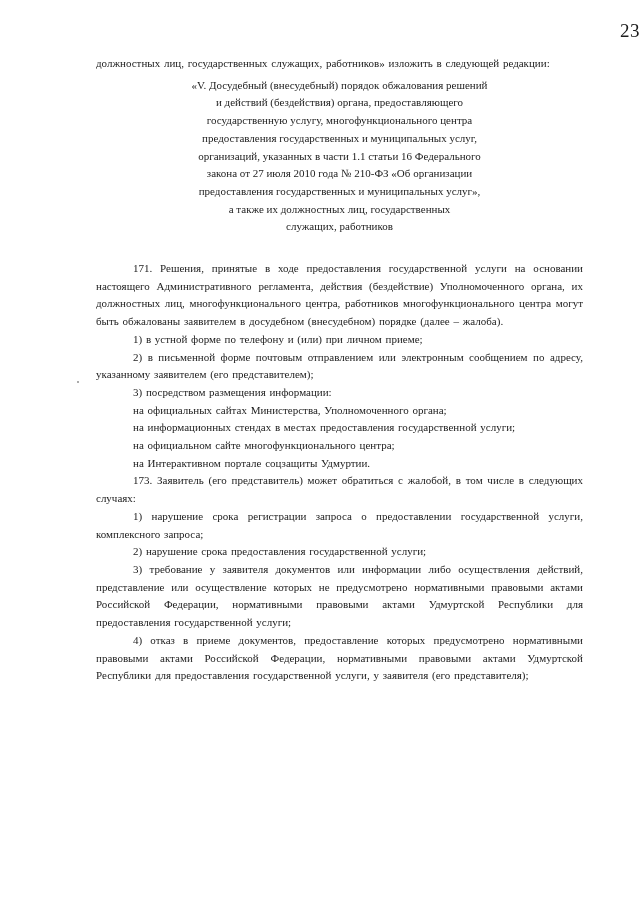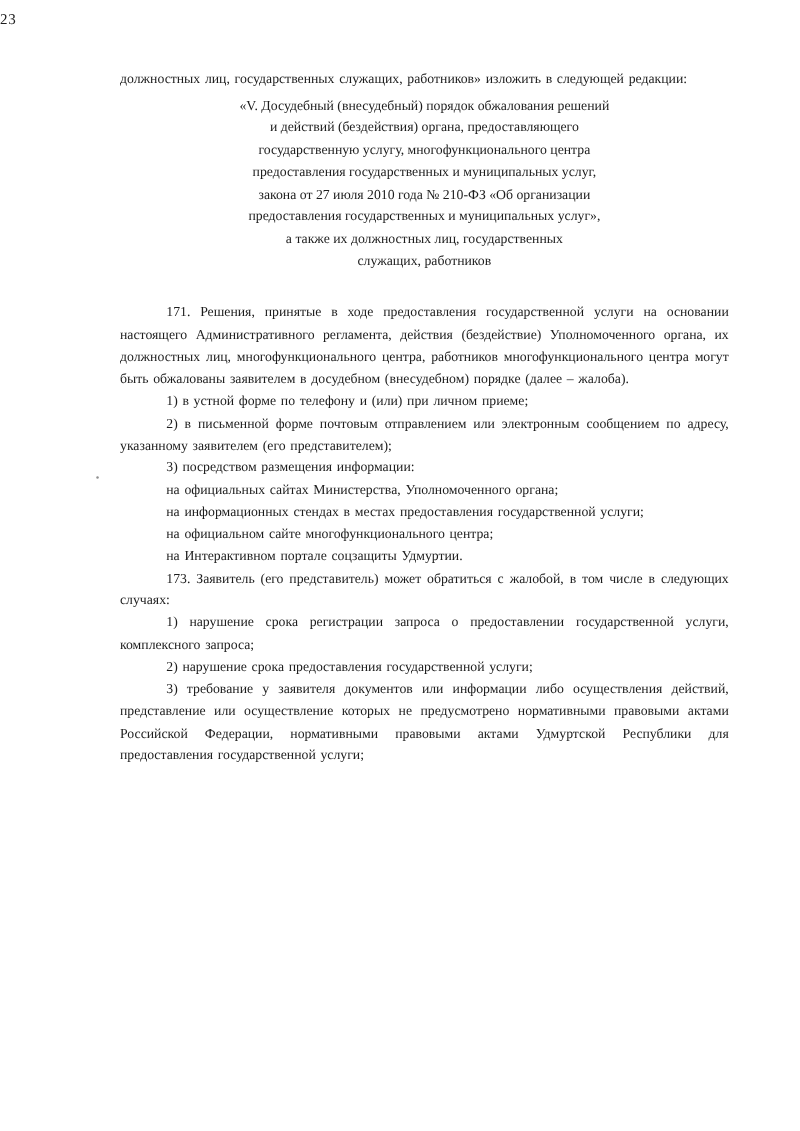--- a/index.html
+++ b/index.html
@@ -15,25 +15,25 @@
     color: #1c1c1c;
   }
   .page {
     position: relative;
     width: 640px;
     height: 905px;
     background: #ffffff;
   }
   .page-number {
     position: absolute;
-    top: 8px;
+    top: 20px;
     left: 0;
     width: 100%;
-    text-align: left;
-    font-size: 12px;
+    text-align: right;
+    font-size: 19px;
     letter-spacing: 0.5px;
   }
   .text-column {
     position: absolute;
     top: 55px;
     left: 96px;
     width: 487px;
     font-size: 11px;
     line-height: 17.7px;
   }
@@ -74,34 +74,36 @@
 
   <div class="text-column">
 
     <p class="para no-indent">должностных лиц, государственных служащих, работников» изложить в следующей редакции:</p>
 
     <div class="section-heading">
       <div class="heading-line">«V. Досудебный (внесудебный) порядок обжалования решений</div>
       <div class="heading-line">и действий (бездействия) органа, предоставляющего</div>
       <div class="heading-line">государственную услугу, многофункционального центра</div>
       <div class="heading-line">предоставления государственных и муниципальных услуг,</div>
+      <div class="heading-line">организаций, указанных в части 1.1 статьи 16 Федерального</div>
       <div class="heading-line">закона от 27 июля 2010 года № 210-ФЗ «Об организации</div>
       <div class="heading-line">предоставления государственных и муниципальных услуг»,</div>
       <div class="heading-line">а также их должностных лиц, государственных</div>
       <div class="heading-line">служащих, работников</div>
     </div>
 
     <p class="para">171. Решения, принятые в ходе предоставления государственной услуги на основании настоящего Административного регламента, действия (бездействие) Уполномоченного органа, их должностных лиц, многофункционального центра, работников многофункционального центра могут быть обжалованы заявителем в досудебном (внесудебном) порядке (далее – жалоба).</p>
     <p class="para">1) в устной форме по телефону и (или) при личном приеме;</p>
     <p class="para">2) в письменной форме почтовым отправлением или электронным сообщением по адресу, указанному заявителем (его представителем);</p>
     <p class="para">3) посредством размещения информации:</p>
     <p class="para">на официальных сайтах Министерства, Уполномоченного органа;</p>
     <p class="para">на информационных стендах в местах предоставления государственной услуги;</p>
     <p class="para">на официальном сайте многофункционального центра;</p>
     <p class="para">на Интерактивном портале соцзащиты Удмуртии.</p>
     <p class="para">173. Заявитель (его представитель) может обратиться с жалобой, в том числе в следующих случаях:</p>
     <p class="para">1) нарушение срока регистрации запроса о предоставлении государственной услуги, комплексного запроса;</p>
     <p class="para">2) нарушение срока предоставления государственной услуги;</p>
     <p class="para">3) требование у заявителя документов или информации либо осуществления действий, представление или осуществление которых не предусмотрено нормативными правовыми актами Российской Федерации, нормативными правовыми актами Удмуртской Республики для предоставления государственной услуги;</p>
+    <p class="para">4) отказ в приеме документов, предоставление которых предусмотрено нормативными правовыми актами Российской Федерации, нормативными правовыми актами Удмуртской Республики для предоставления государственной услуги, у заявителя (его представителя);</p>
 
   </div>
 
 </div>
 
 </body></html>

